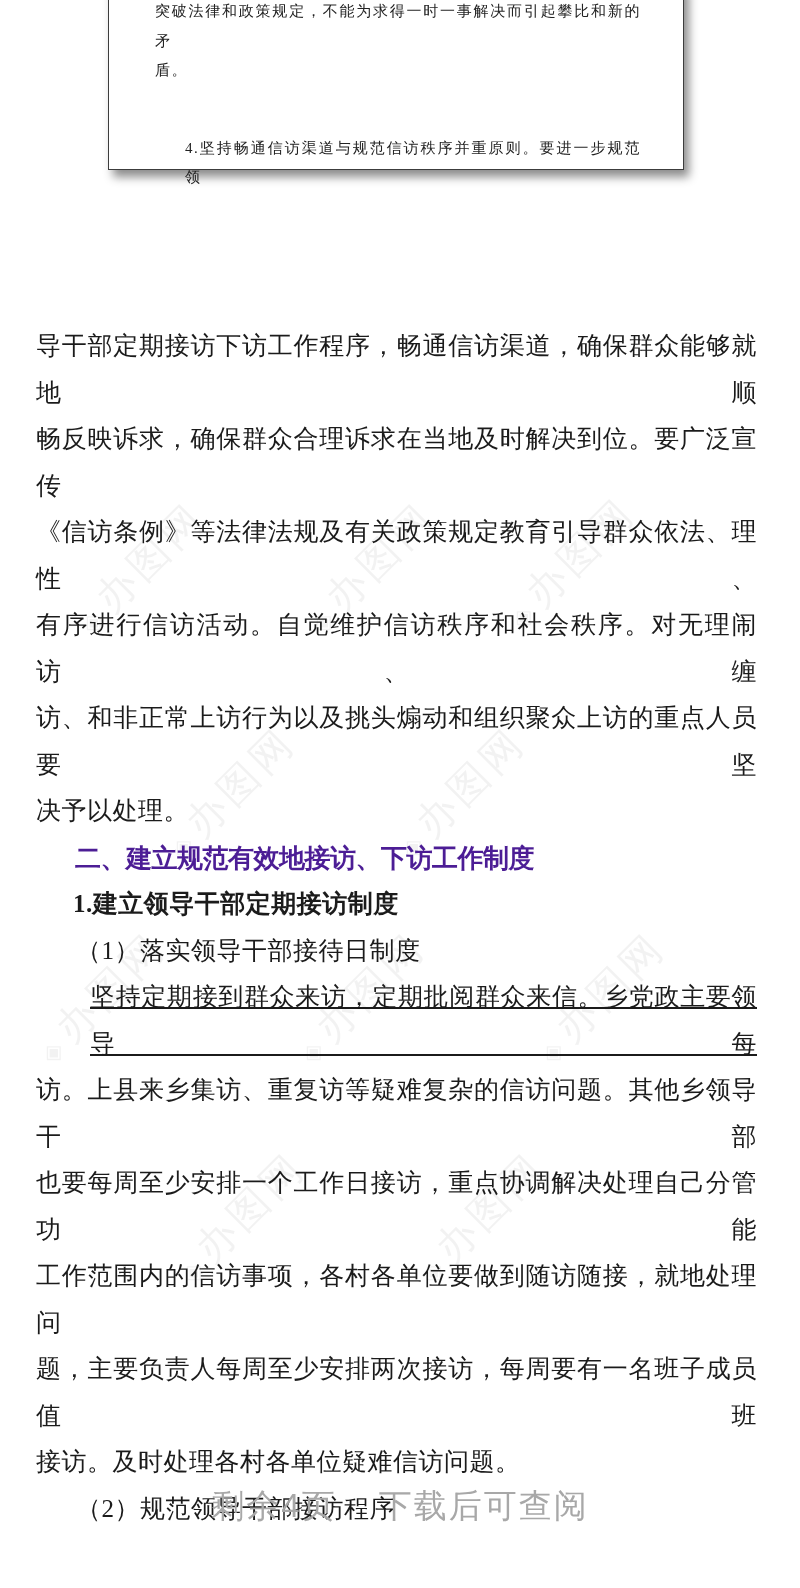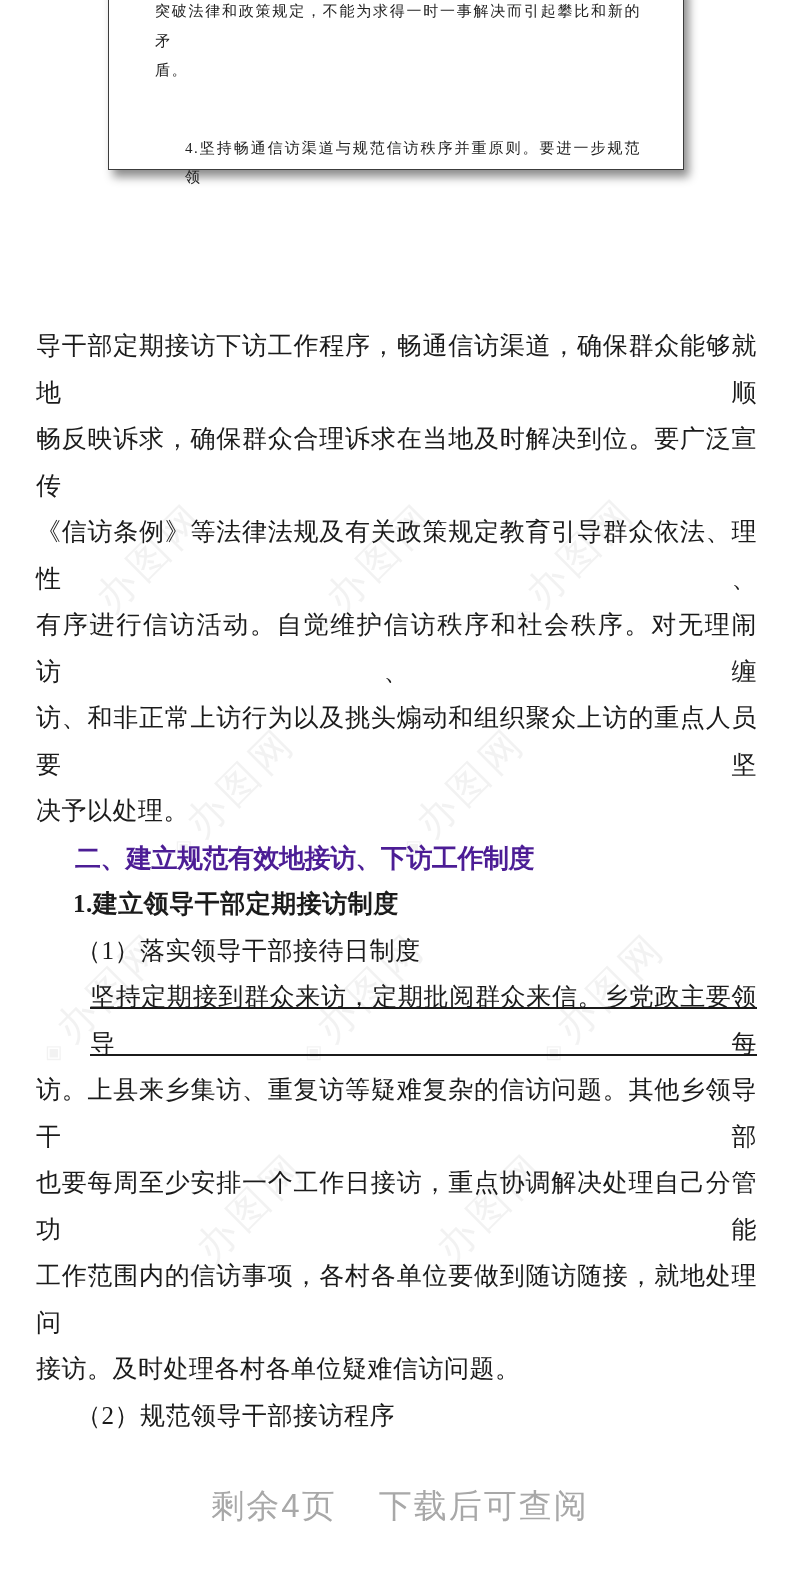--- a/index.html
+++ b/index.html
@@ -78,20 +78,21 @@
     <div class="line short">决予以处理。</div>
 
     <div class="sec-head">二、建立规范有效地接访、下访工作制度</div>
     <div class="sub-head">1.建立领导干部定期接访制度</div>
     <div class="item-head">（1）落实领导干部接待日制度</div>
 
     <div class="line ind">坚持定期接到群众来访，定期批阅群众来信。乡党政主要领导每</div>
     <div class="line">访。上县来乡集访、重复访等疑难复杂的信访问题。其他乡领导干部</div>
     <div class="line">也要每周至少安排一个工作日接访，重点协调解决处理自己分管功能</div>
     <div class="line">工作范围内的信访事项，各村各单位要做到随访随接，就地处理问</div>
+    <div class="line">题，主要负责人每周至少安排两次接访，每周要有一名班子成员值班</div>
     <div class="line short">接访。及时处理各村各单位疑难信访问题。</div>
 
     <div class="item-head">（2）规范领导干部接访程序</div>
 
   </div>
 
   <div class="footer">
     <span>剩余4页</span>
     <span>下载后可查阅</span>
   </div>

